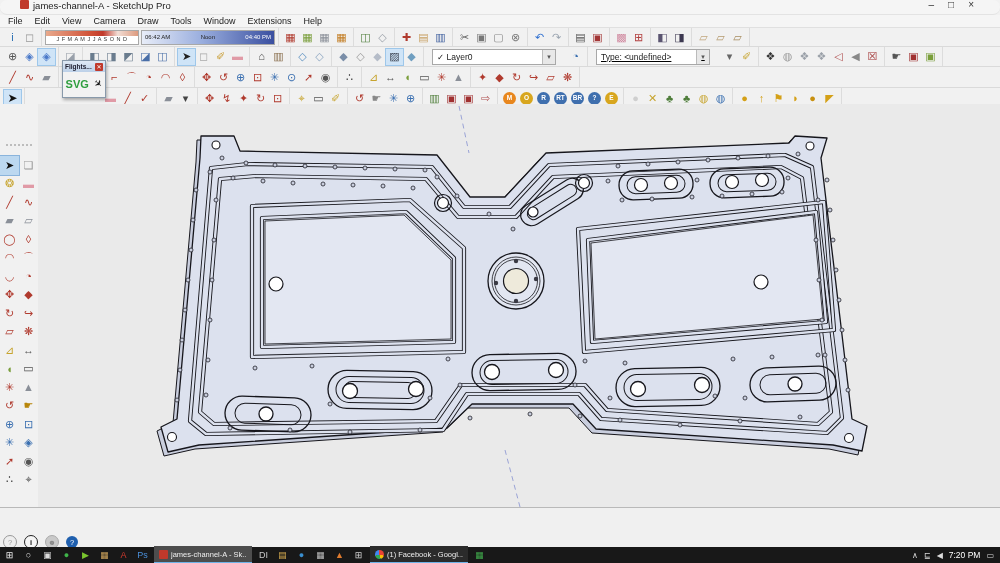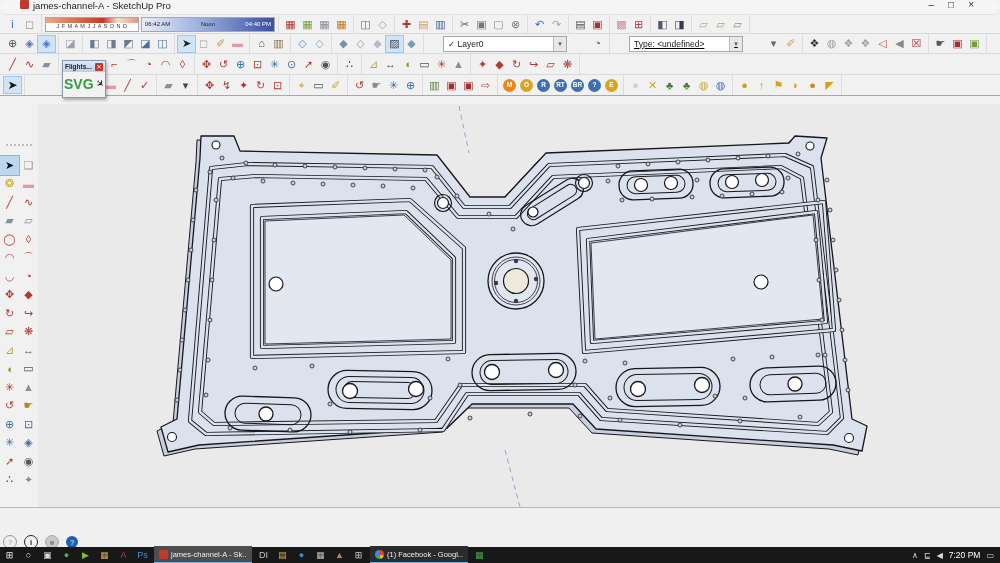--- a/index.html
+++ b/index.html
@@ -26,31 +26,31 @@
   
   .shadow{display:flex;align-items:center;height:100%;gap:2px;padding:0 3px;border-right:1px solid #dcdcdc;}
   .smonths{width:92px;height:13px;border:1px solid #a8a8a8;background:#fff;display:flex;flex-direction:column;}
   .smonths .bar{height:5px;background:linear-gradient(90deg,#e8a98c,#cf4f35 50%,#c0392b 62%,#f2ded6 78%,#dd9a7e);}
   .smonths .lbl{font-size:5.5px;letter-spacing:.5px;color:#333;text-align:center;line-height:7px;}
   .stimes{width:126px;height:13px;border:1px solid #a8a8a8;display:flex;align-items:center;justify-content:space-between;
           background:linear-gradient(90deg,#e8edf8,#9aaede 45%,#3a4fa0);padding:0 3px;}
   .stimes span{font-size:6px;color:#222;}
   .stimes span:last-child{color:#fff;}
   
-  .combo{display:flex;align-items:center;height:14px;background:#fff;border:1px solid #a8a8a8;margin:0 19px;cursor:default;}
+  .combo{display:flex;align-items:center;height:14px;background:#fff;border:1px solid #a8a8a8;margin:0 8px;cursor:default;}
   .cval{font-size:8.5px;color:#222;padding:0 4px;white-space:nowrap;flex:1;}
   .carr{width:12px;height:100%;background:#e8e8e8;border-left:1px solid #bbb;font-size:7px;display:flex;align-items:center;justify-content:center;color:#555;}
   
   .flights{position:absolute;left:62px;top:60px;width:42px;height:36px;background:#f2f2f2;border:1px solid #8899aa;
            box-shadow:1px 2px 3px rgba(0,0,0,.3);z-index:50;}
   .ftitle{height:11px;background:linear-gradient(#dfe9f5,#bcd0e8);display:flex;align-items:center;padding:0 2px;}
   .ftitle .txt{font-size:6.5px;font-weight:bold;color:#223;flex:1;}
   .fclose{width:8px;height:8px;background:#c0392b;color:#fff;font-size:6px;display:flex;align-items:center;justify-content:center;border-radius:1px;}
   .fbody{display:flex;align-items:center;justify-content:space-around;height:23px;}
-  .fsvg{color:#2e9e3e;font-weight:bold;font-size:14px;}
+  .fsvg{color:#2e9e3e;font-weight:bold;font-size:11px;}
   .fplane{font-size:10px;color:#111;transform:rotate(40deg);}
   
   .palette{position:absolute;left:0;top:104px;bottom:55px;width:38px;background:#f1f1f1;border-right:1px solid #c4c4c4;
            display:grid;grid-template-columns:19px 19px;grid-auto-rows:18.5px;align-content:start;padding-top:52px;}
   .palette::before{content:"";position:absolute;top:40px;left:6px;right:6px;border-top:2px dotted #bdbdbd;}
   .ptool{display:flex;align-items:center;justify-content:center;font-size:11px;cursor:default;}
   .ptool.sel{background:#bcd8f0;outline:1px solid #8ab4dc;}
   
   .canvas{position:absolute;left:38px;right:0;top:104px;bottom:55px;background:#eaeaea;}
   .canvas svg{position:absolute;left:0;top:0;width:100%;height:100%;}
@@ -86,20 +86,31 @@
   <div class="titlebar">
     <span class="sulogo"></span>
     <span class="title">james-channel-A - SketchUp Pro</span>
     <div class="winctl">
       <span>–</span>
       <span>□</span>
       <span>×</span>
     </div>
   </div>
 
+  <div class="menubar" id="menubar">
+      <span class="mitem">File</span>
+      <span class="mitem">Edit</span>
+      <span class="mitem">View</span>
+      <span class="mitem">Camera</span>
+      <span class="mitem">Draw</span>
+      <span class="mitem">Tools</span>
+      <span class="mitem">Window</span>
+      <span class="mitem">Extensions</span>
+      <span class="mitem">Help</span>
+    </div>
 
   <div class="tbrow r1">
       <div class="grp">
         <span class="tbtn" style="color: rgb(43, 111, 179);">i</span>
         <span class="tbtn" style="color: rgb(153, 153, 153);">◻</span>
       </div>
       <div class="shadow">
         <div class="smonths">
           <div class="bar"></div>
           <div class="lbl">J F M A M J J A S O N D</div>

